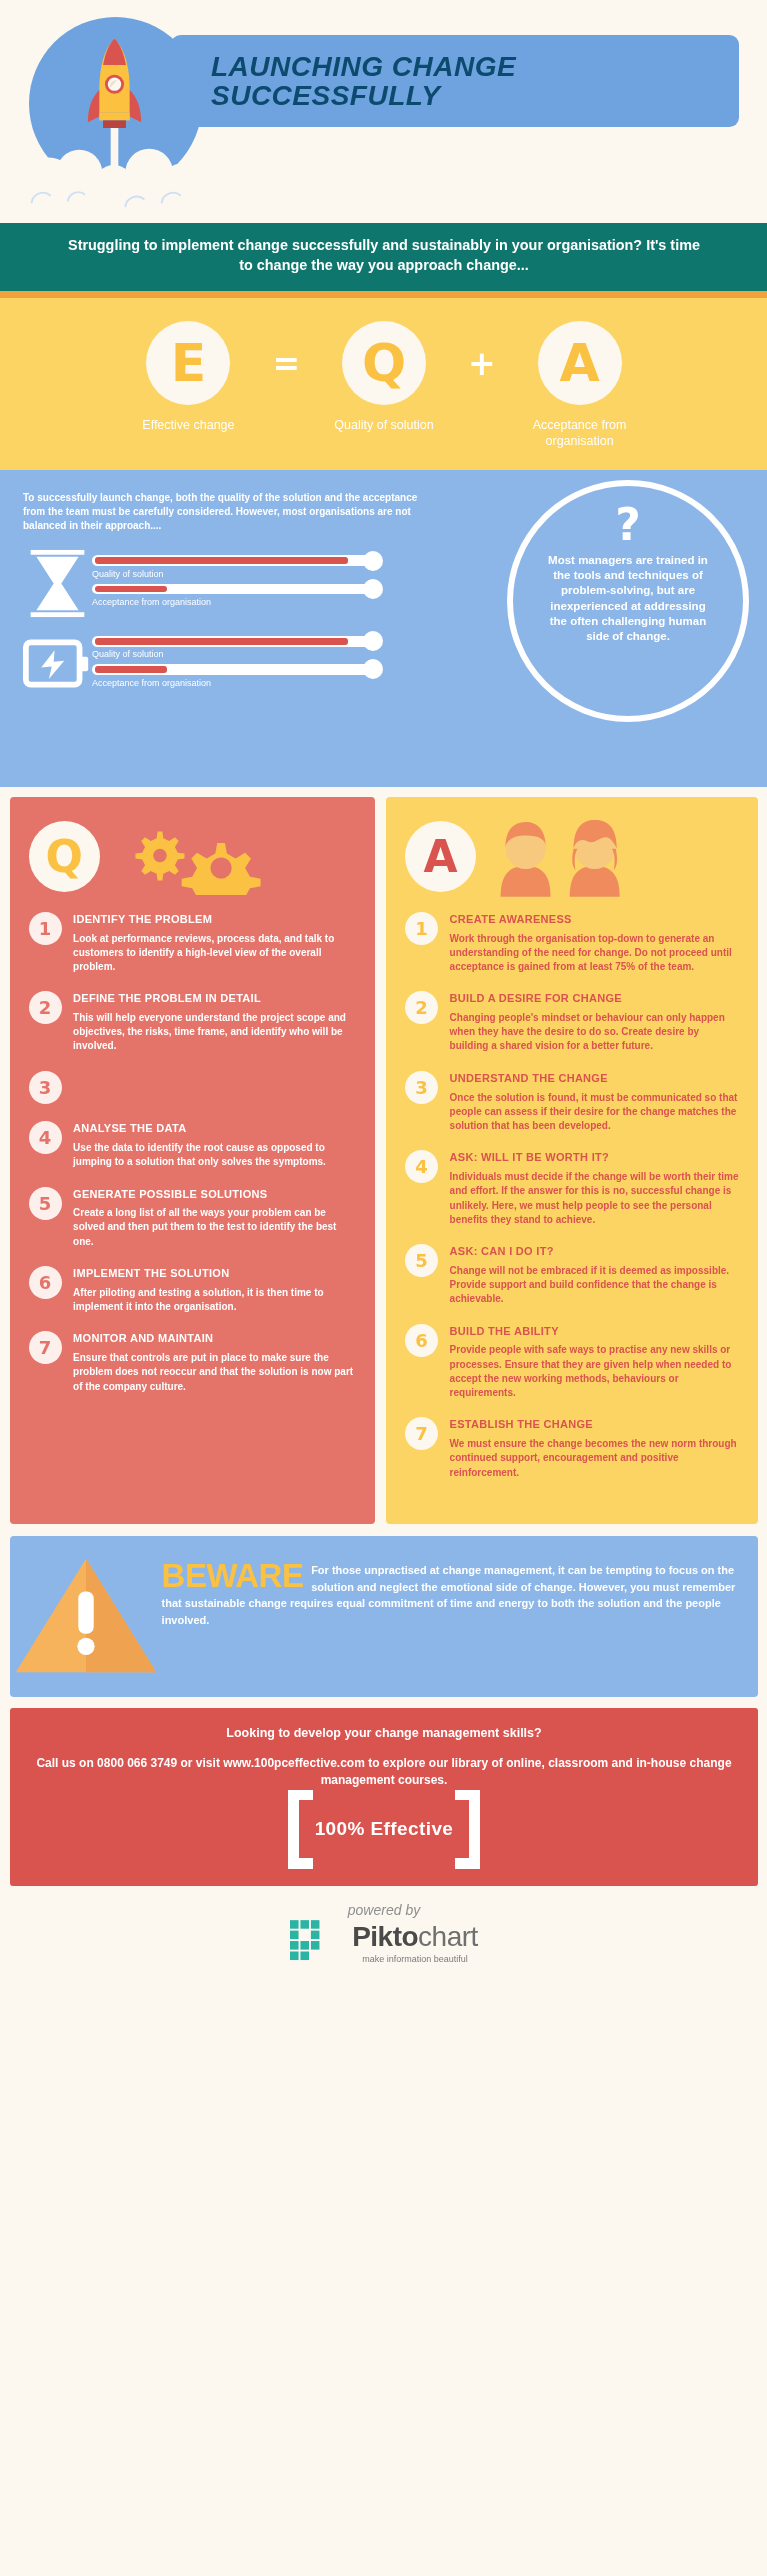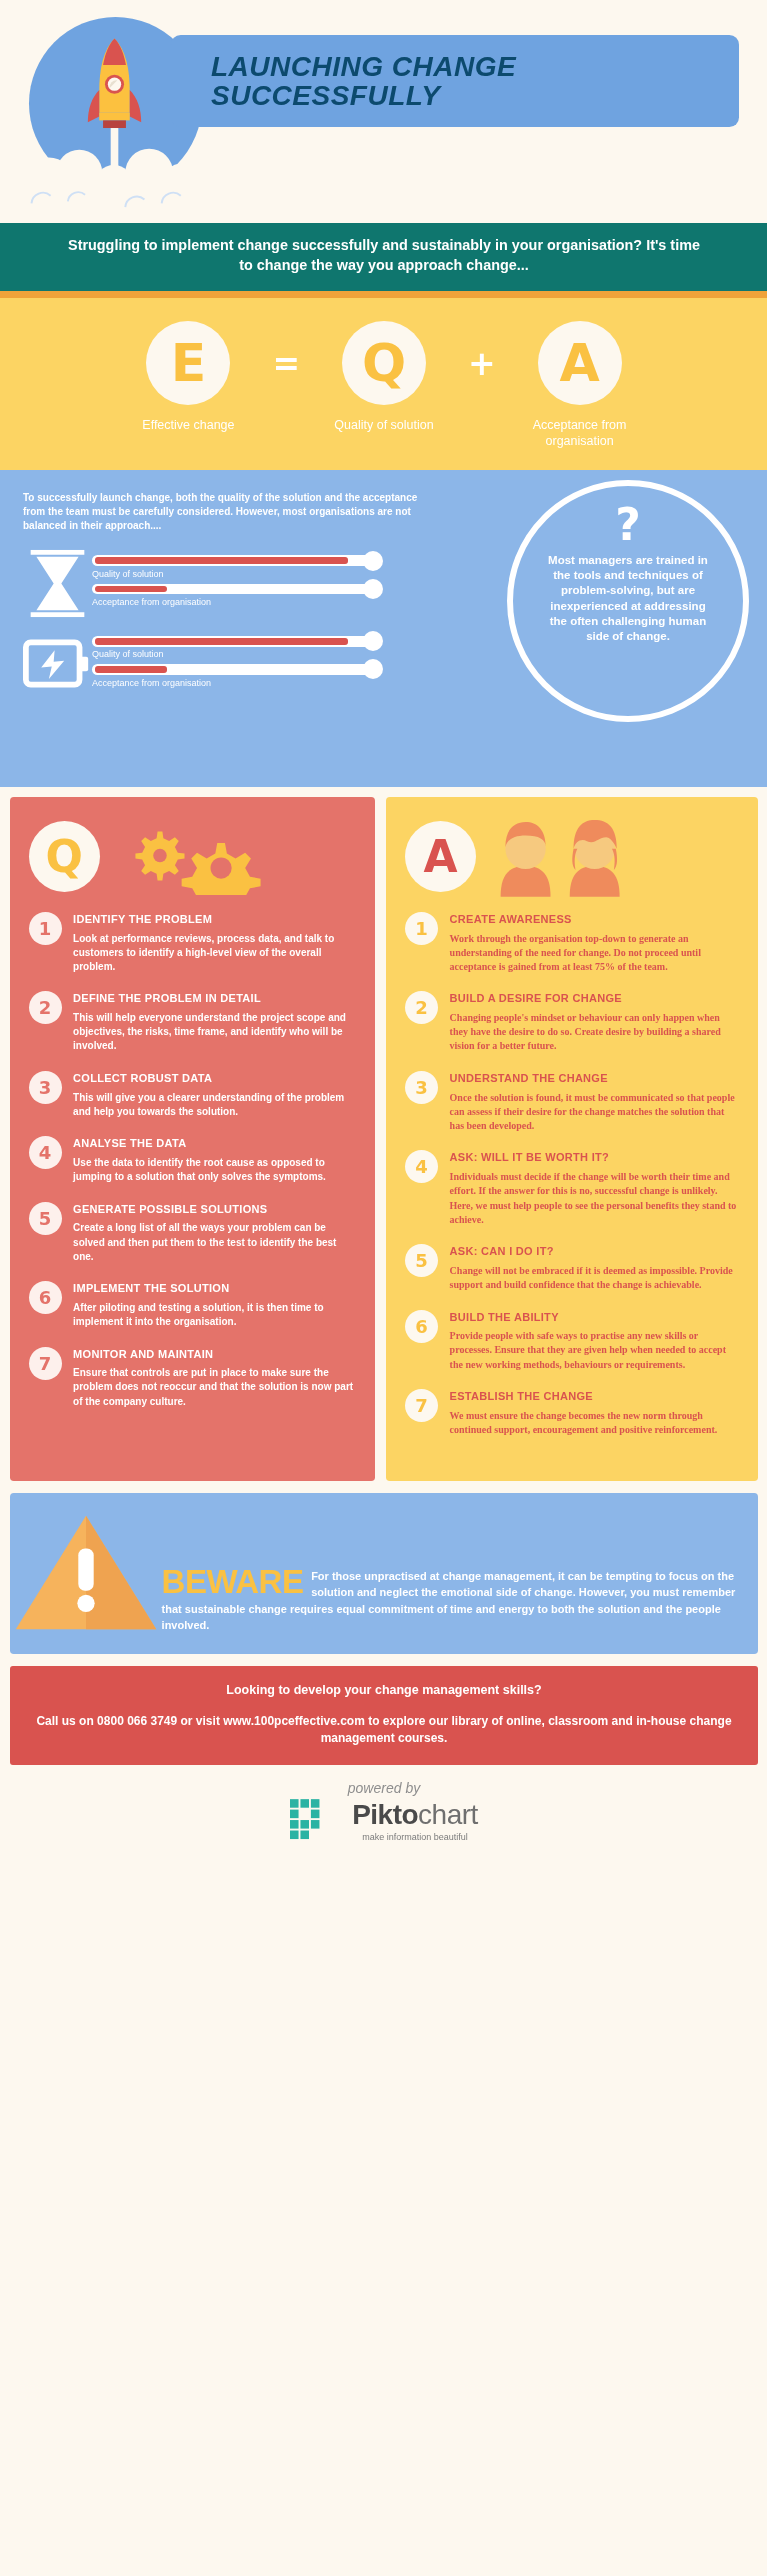--- a/index.html
+++ b/index.html
@@ -144,31 +144,31 @@
   .col-a .step-num { color: #fac142; background: #fdf8ef; }
   .step-body { flex: 1; padding-top: 1px; }
   .step-title {
     font-size: 11px; font-weight: bold; letter-spacing: 0.3px;
     text-transform: uppercase; margin-bottom: 6.7px;
   }
   .col-q .step-title { color: #fff; }
   .col-a .step-title { color: #d9534f; }
   .step-desc { font-size: 10px; font-weight: bold; line-height: 1.42; }
   .col-q .step-desc { color: #fff; }
-  .col-a .step-desc { color: #d9534f; font-family: Liberation Serif, serif; }
+  .col-a .step-desc { color: #d9534f; }
 
   
   .beware-wrap { padding: 11.5px 9.6px 0; background: #fdf8ef; }
   .beware {
     background: #8cb6e8; border-radius: 3.8px;
     position: relative; padding: 17.3px 21px 19px 0;
     display: flex; min-height: 125px;
   }
   .warn-tri { width: 152px; flex: none; }
-  .beware-text { flex: 1; padding-top: 9.6px; margin-top: 48px; }
+  .beware-text { flex: 1; padding-top: 9.6px; }
   .beware-word {
     float: left; font-size: 33px; font-weight: bold; color: #fac142;
     line-height: 0.82; margin-right: 7.7px; letter-spacing: -0.5px;
   }
   .beware-body { font-size: 11px; font-weight: bold; line-height: 1.5; color: #fff; }
 
   
   .cta-wrap { padding: 11.5px 9.6px 0; background: #fdf8ef; }
   .cta {
     background: #d9534f; border-radius: 2.9px;
@@ -355,24 +355,20 @@
       </div>
       <div class="step">
         <div class="step-num">2</div>
         <div class="step-body">
           <div class="step-title">DEFINE THE PROBLEM IN DETAIL</div>
           <div class="step-desc">This will help everyone understand the project scope and objectives, the risks, time frame, and identify who will be involved.</div>
         </div>
       </div>
       <div class="step">
         <div class="step-num">3</div>
-        <div class="step-body">
-          <div class="step-title">COLLECT ROBUST DATA</div>
-          <div class="step-desc">This will give you a clearer understanding of the problem and help you towards the solution.</div>
-        </div>
       </div>
       <div class="step">
         <div class="step-num">4</div>
         <div class="step-body">
           <div class="step-title">ANALYSE THE DATA</div>
           <div class="step-desc">Use the data to identify the root cause as opposed to jumping to a solution that only solves the symptoms.</div>
         </div>
       </div>
       <div class="step">
         <div class="step-num">5</div>
@@ -480,20 +476,33 @@
         <div class="beware-body">For those unpractised at change management, it can be tempting to focus on the solution and neglect the emotional side of change. However, you must remember that sustainable change requires equal commitment of time and energy to both the solution and the people involved.</div>
       </div>
     </div>
   </div>
 
   <div class="cta-wrap">
     <div class="cta">
       <div class="cta-left">
         <div class="cta-line1">Looking to develop your change management skills?</div>
         <div class="cta-line2">Call us on 0800 066 3749 or visit www.100pceffective.com to explore our library of online, classroom and in-house change management courses.</div>
+      </div>
+      <div class="cta-badge">
+        <div class="brk l">
+          <span class="v"></span>
+            <span class="t"></span>
+            <span class="b"></span>
+        </div>
+        <div class="badge-text">100%  Effective</div>
+        <div class="brk r">
+          <span class="v"></span>
+            <span class="t"></span>
+            <span class="b"></span>
+        </div>
       </div>
     </div>
   </div>
 
   <div class="pikto">
     <div class="pikto-powered">powered by</div>
     <div class="pikto-logo">
       <svg width="38" height="44" viewBox="0 0 40 46">
         <g fill="#2bb3a3">
           <rect x="0" y="0" width="9" height="9"></rect>

